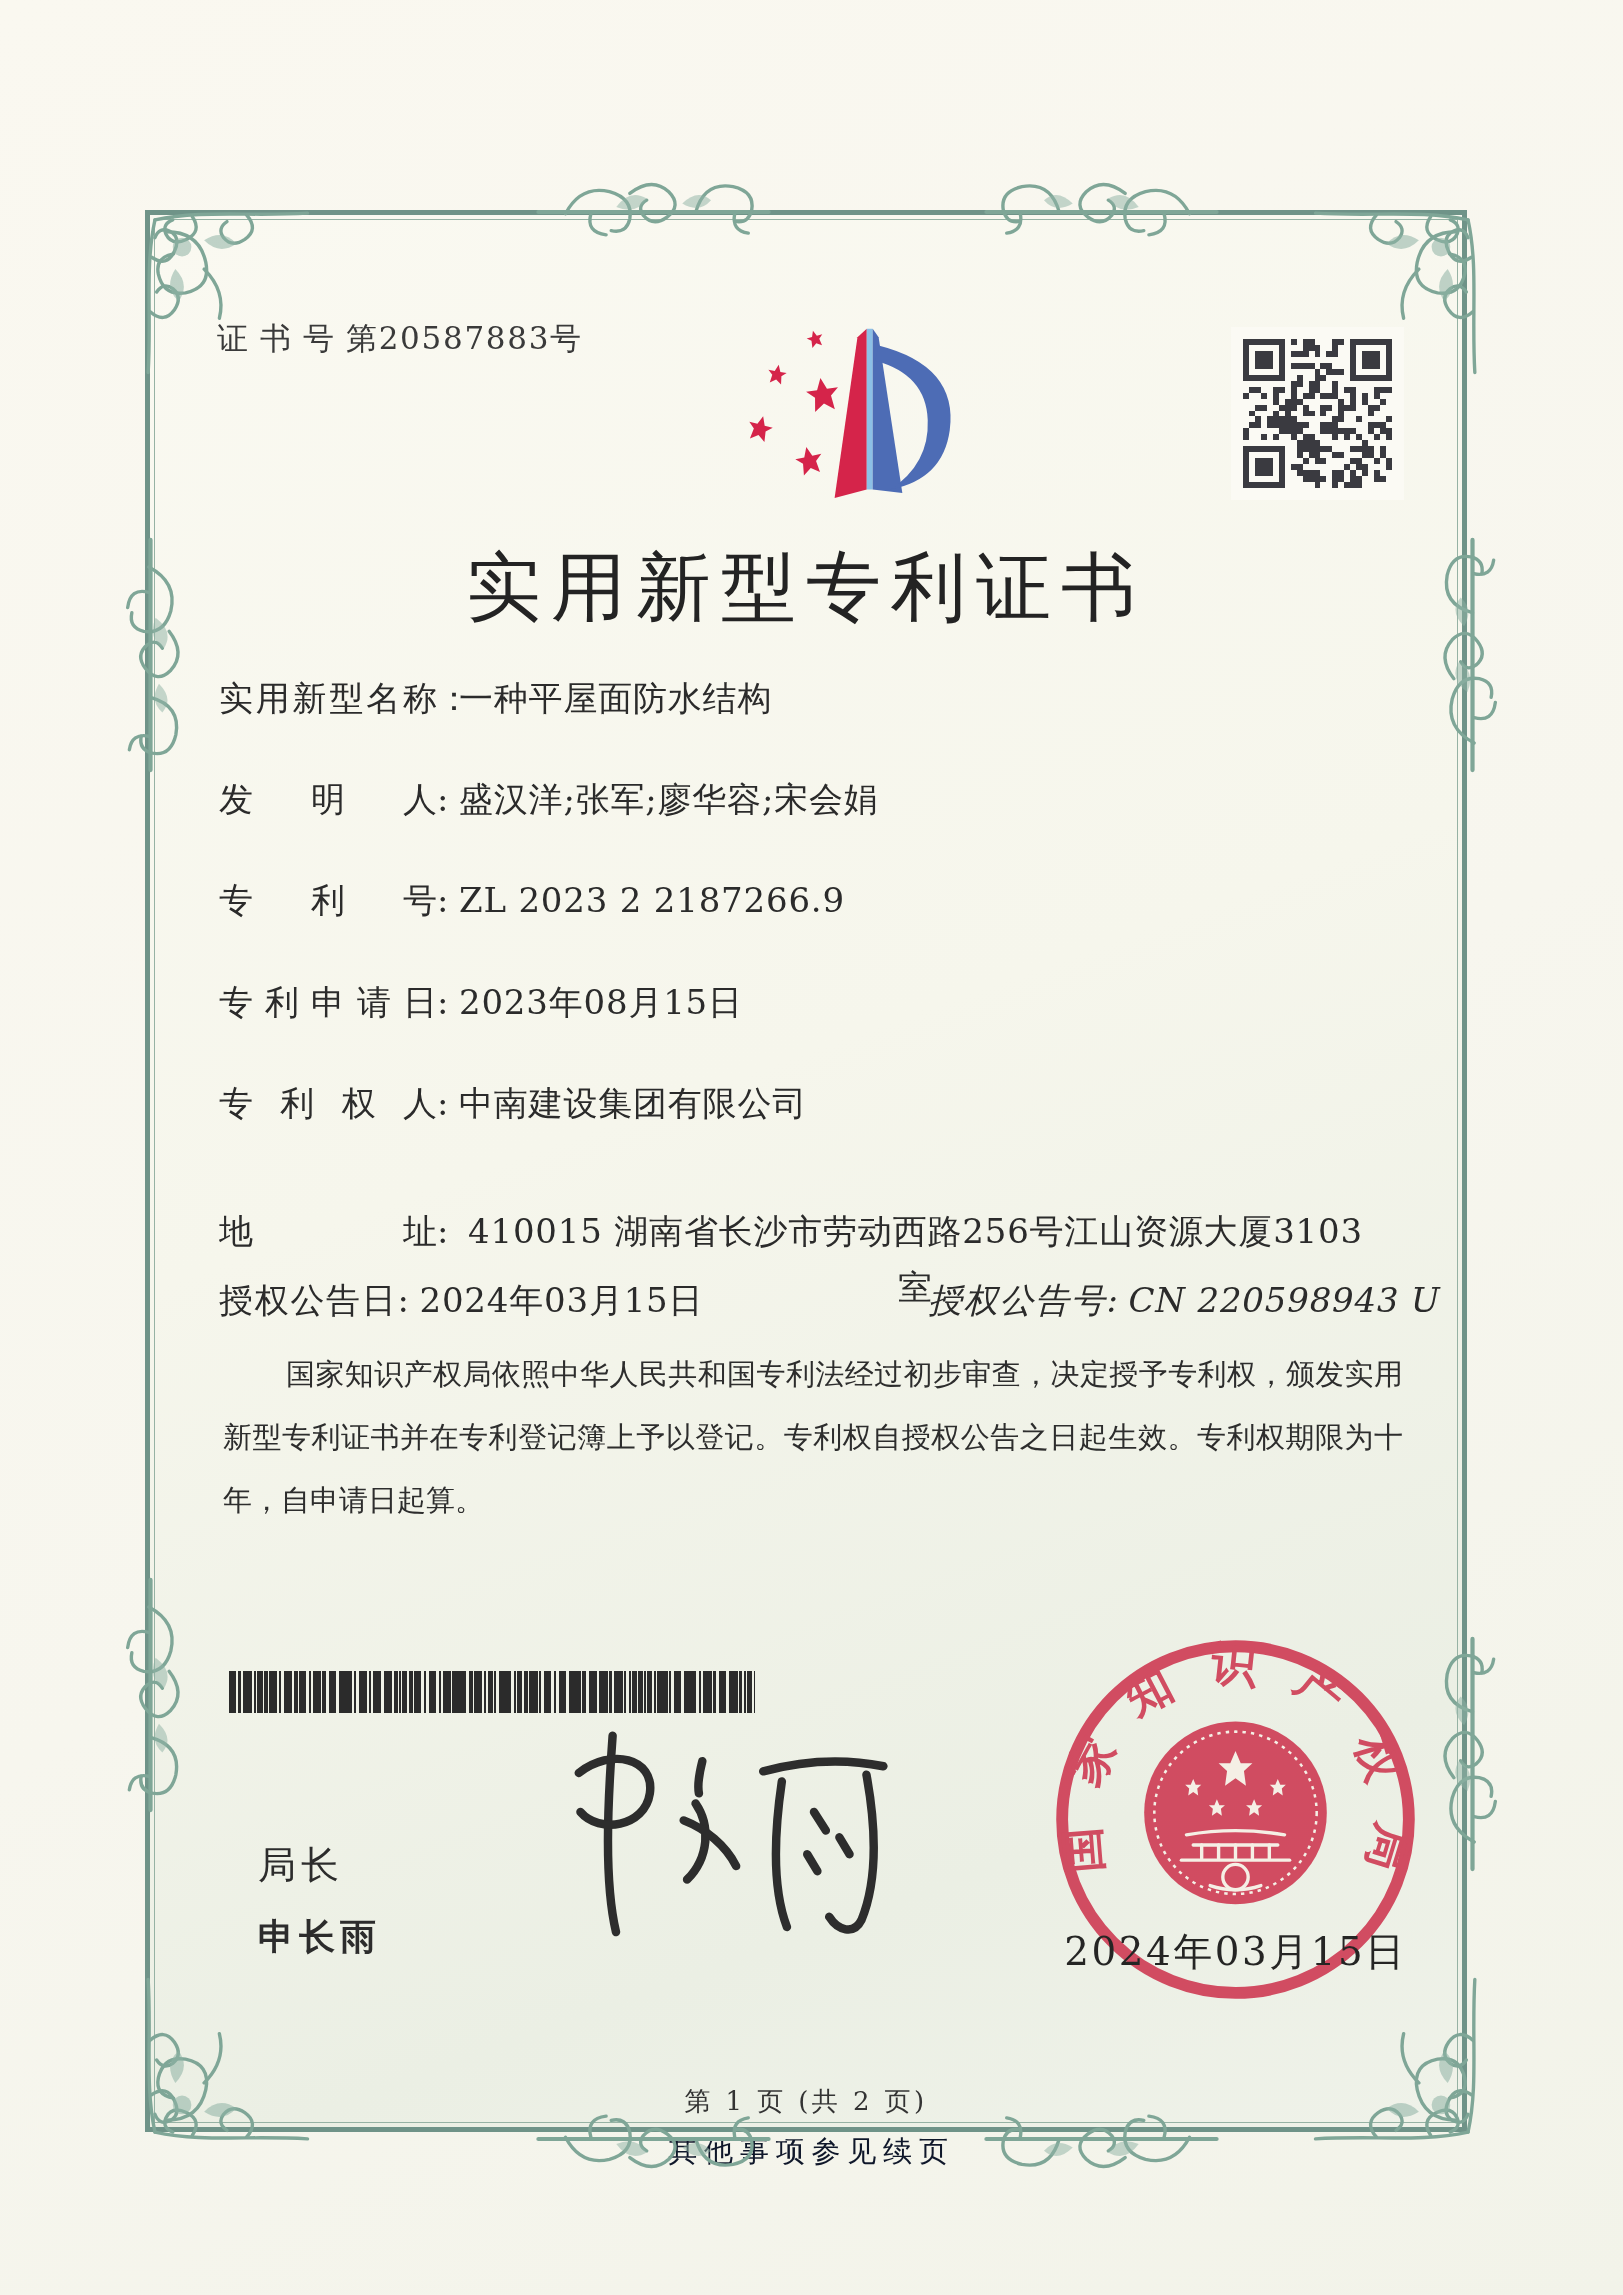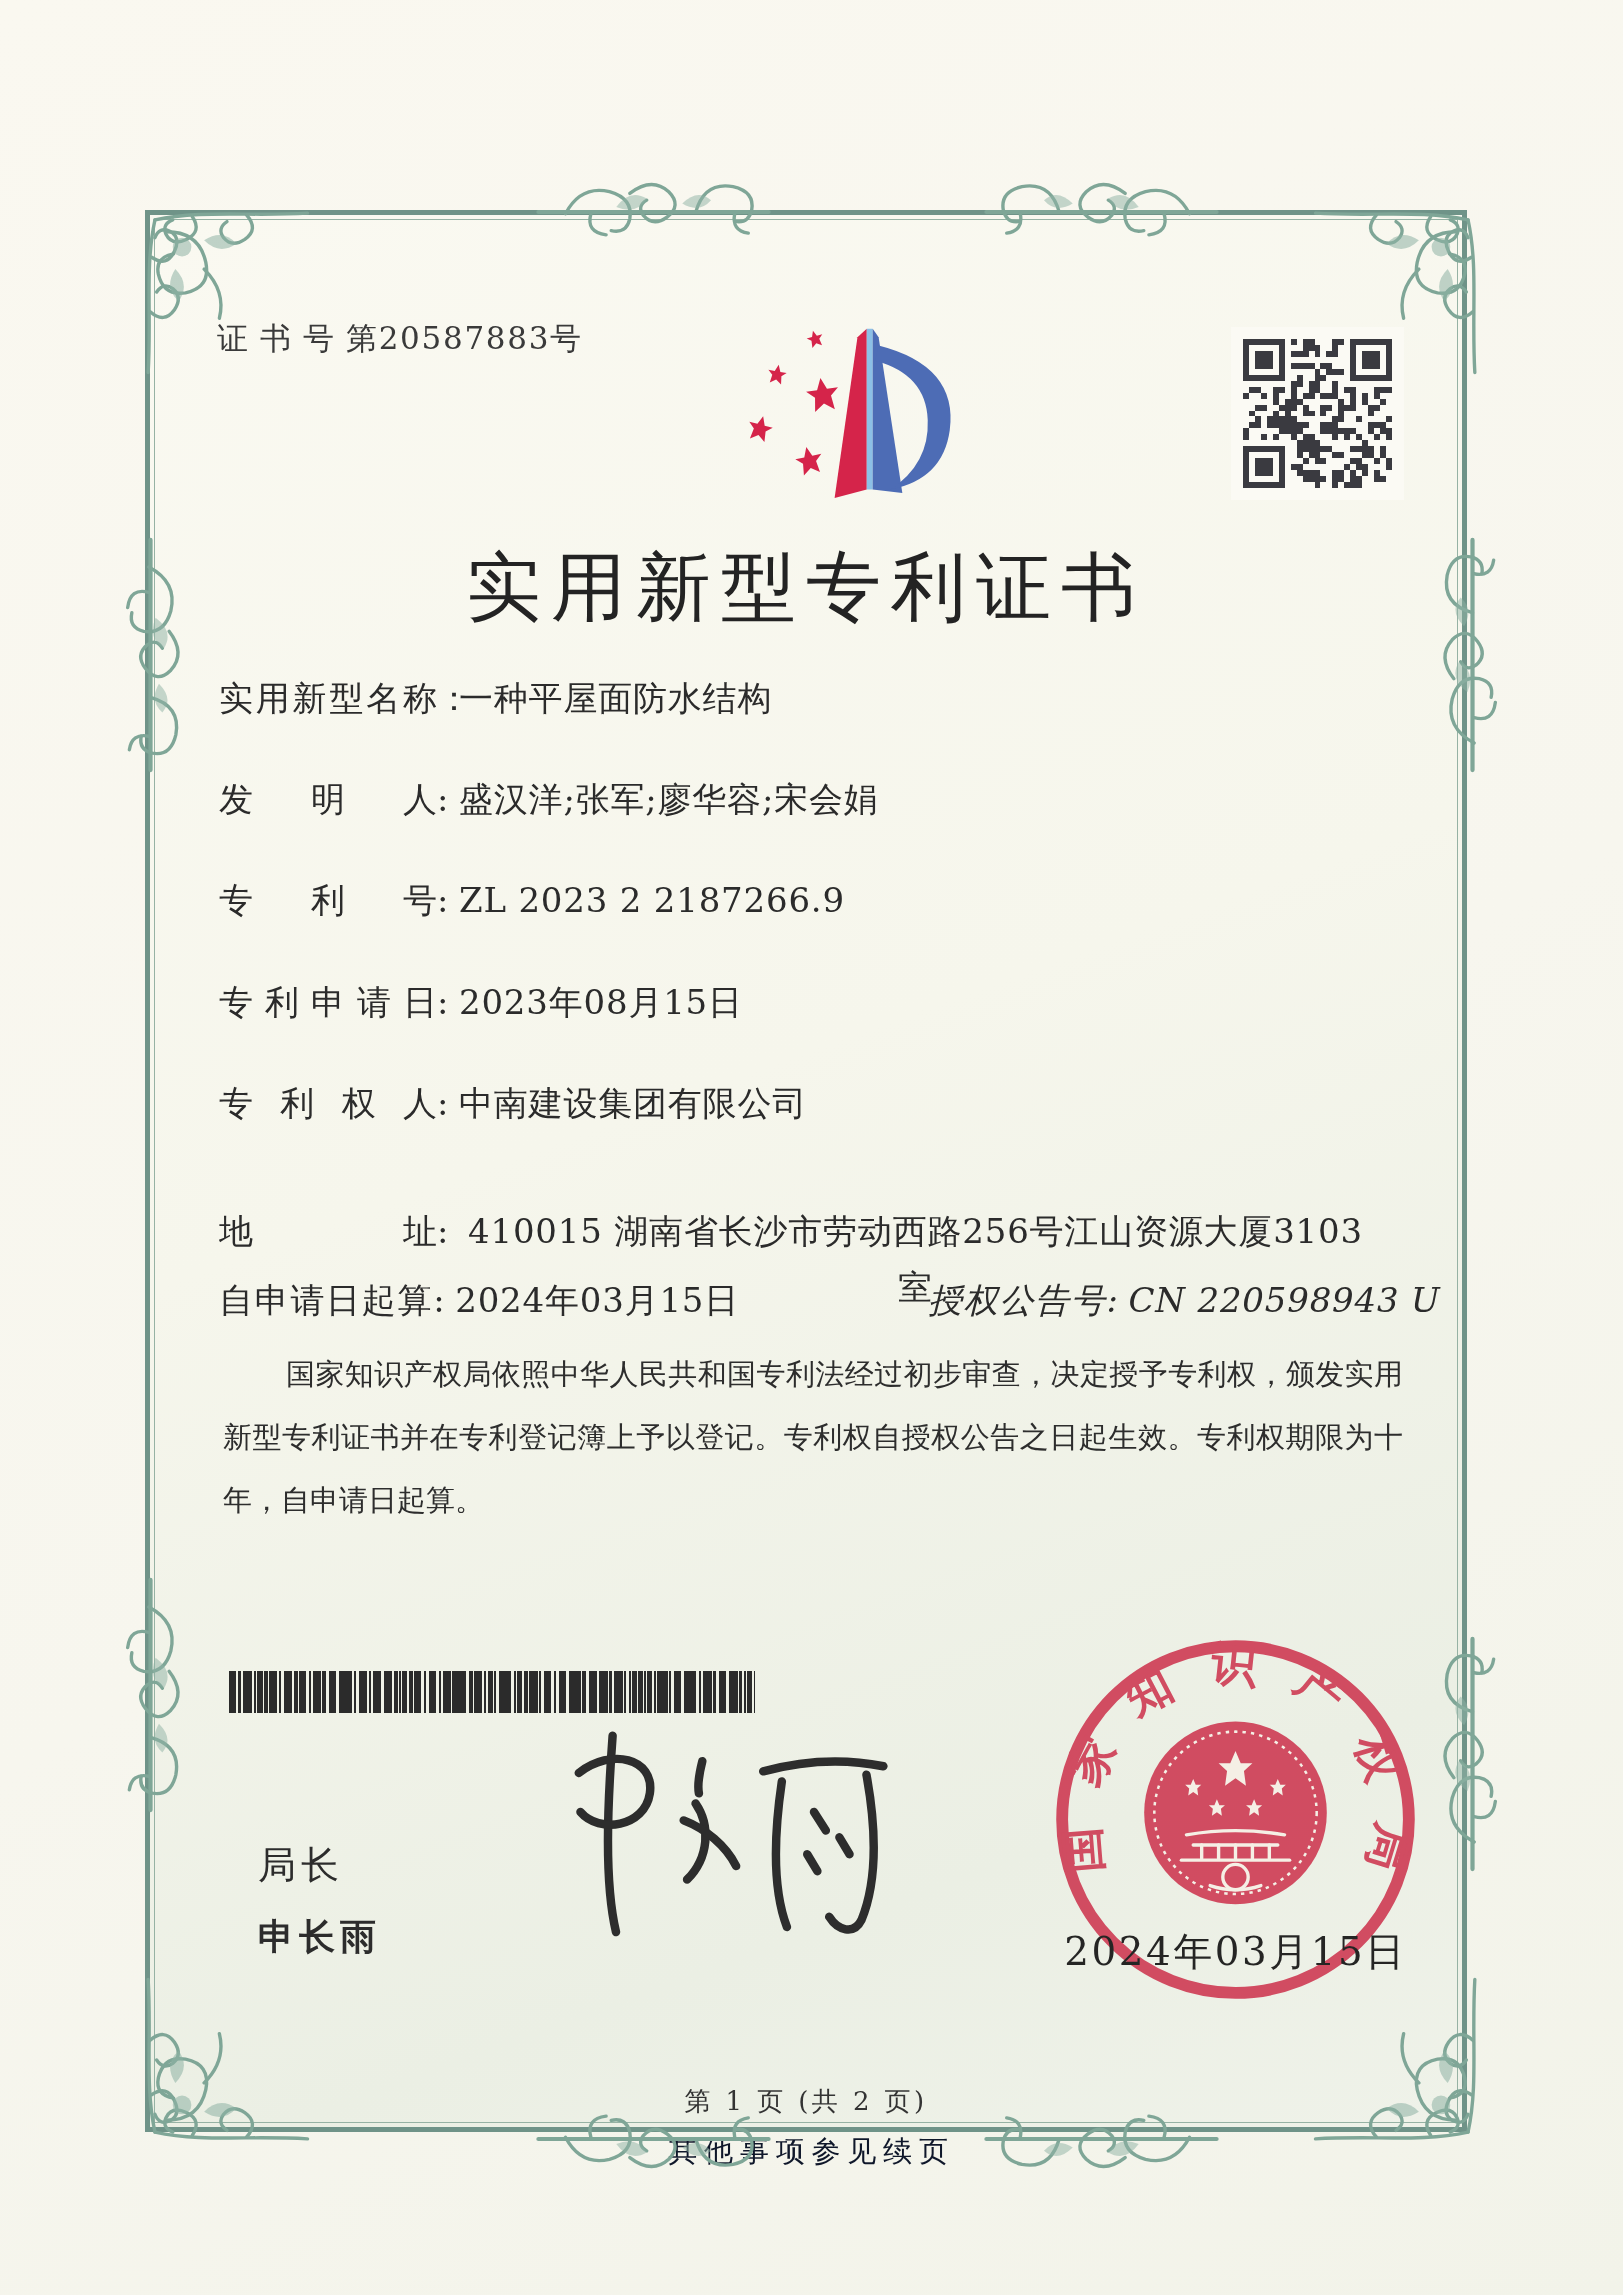--- a/index.html
+++ b/index.html
@@ -395,21 +395,21 @@
     <span class="flabel">专利申请日</span><span class="fcolon">:</span><span class="fvalue">2023年08月15日</span>
   </div>
   <div class="frow" style="top:862px">
     <span class="flabel">专利权人</span><span class="fcolon">:</span><span class="fvalue">中南建设集团有限公司</span>
   </div>
   <div class="frow addr" style="top:964px">
     <span class="flabel">地址</span><span class="fcolon">:</span><span class="fvalue">410015 湖南省长沙市劳动西路256号江山资源大厦3103室</span>
   </div>
   <div class="frow grant" style="top:1059px">
     <span class="pair">
-      <span class="flabel">自申请日起算</span><span class="fcolon">:</span><span class="fvalue">2024年03月15日</span>
+      <span class="flabel">授权公告日</span><span class="fcolon">:</span><span class="fvalue">2024年03月15日</span>
     </span>
     <span class="pair pair2">
       <span class="flabel">授权公告号</span><span class="fcolon">:</span><span class="fvalue">CN 220598943 U</span>
     </span>
   </div>
 
   <div class="body-text">
     <p>国家知识产权局依照中华人民共和国专利法经过初步审查，决定授予专利权，颁发实用新型专利证书并在专利登记簿上予以登记。专利权自授权公告之日起生效。专利权期限为十年，自申请日起算。</p>
   </div>
 

